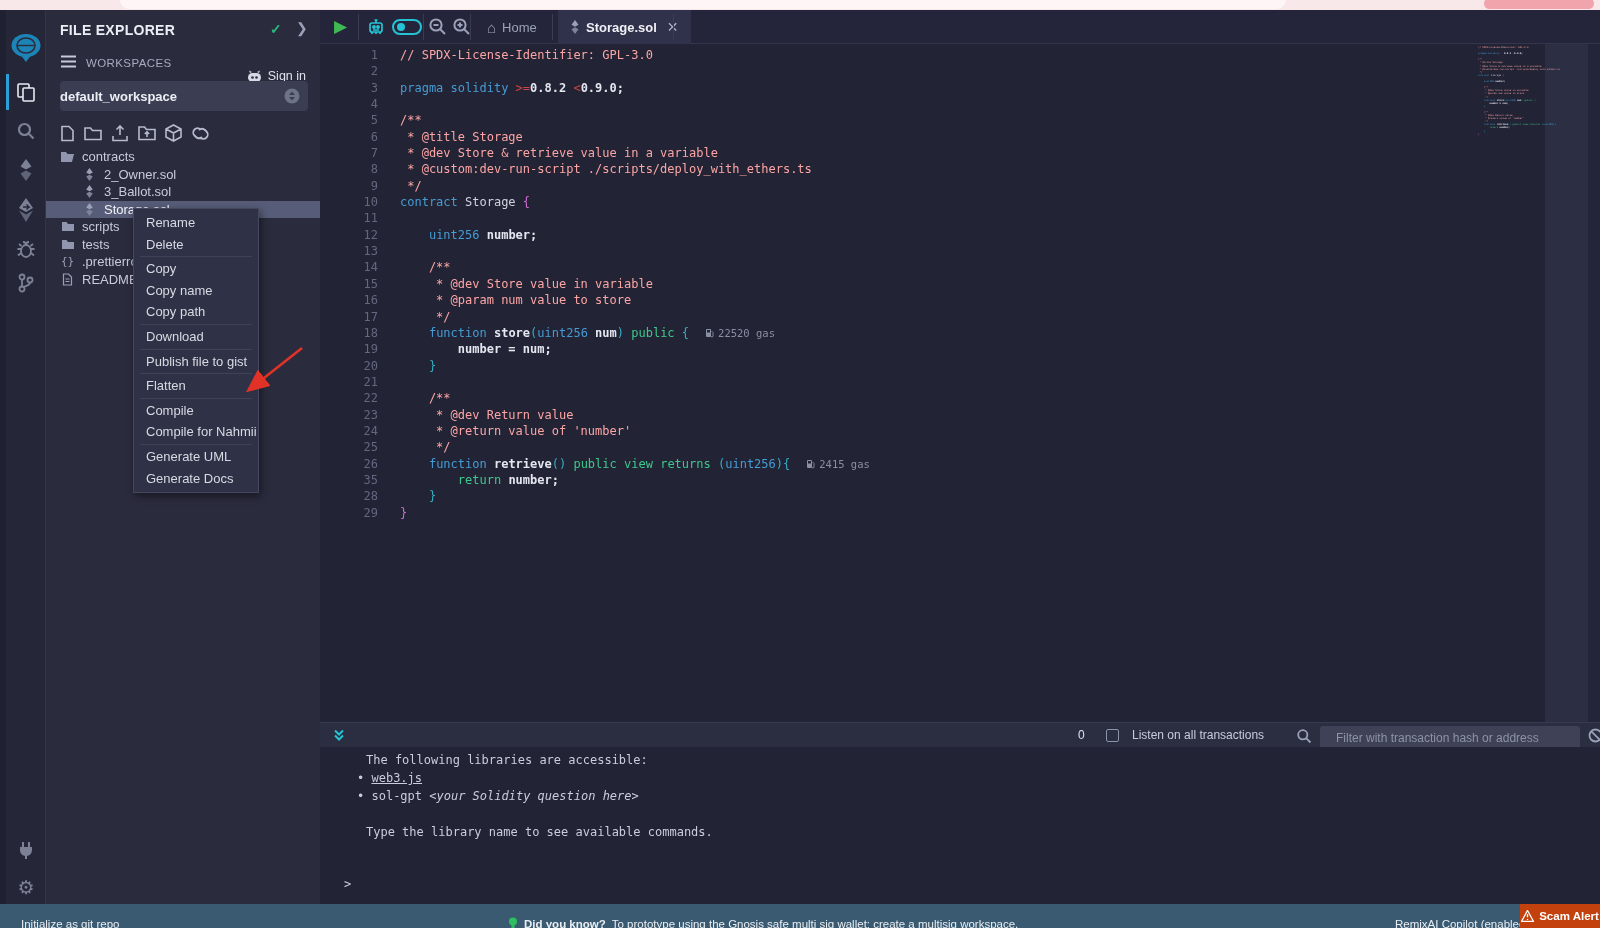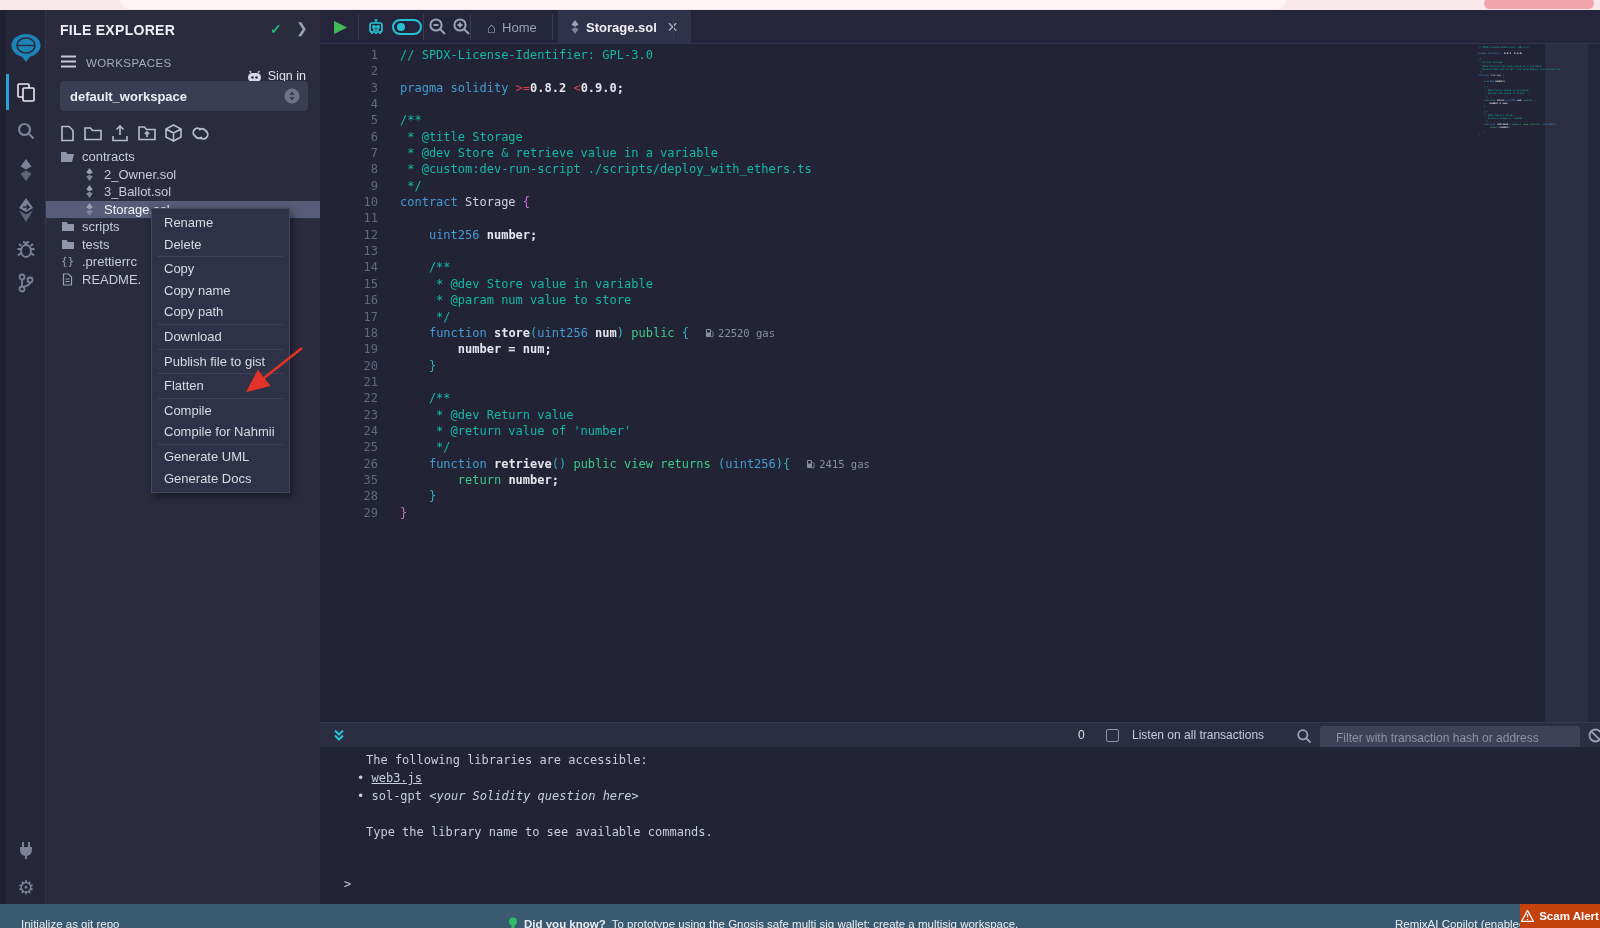--- a/index.html
+++ b/index.html
@@ -19,31 +19,31 @@
   .active-bar { position:absolute; left:6px; top:64px; width:3px; height:36px; background:#2a9fd8; }
 
   
   .panel { position:absolute; left:46px; top:10px; width:274px; height:894px; background:#2a2b3d; }
   .panel-title { position:absolute; left:14px; top:12px; font-size:14px; font-weight:bold; color:#eceef5; letter-spacing:.3px; }
   .panel-check { position:absolute; left:224px; top:11px; color:#27b87a; font-size:14px; font-weight:bold; }
   .panel-chev { position:absolute; left:250px; top:10px; color:#9ba1b8; font-size:14px; }
   .ws-row { position:absolute; left:14px; top:44px; width:246px; height:20px; }
   .ws-label { position:absolute; left:26px; top:3px; font-size:11.5px; color:#a6abc0; letter-spacing:.4px; }
   .signin { position:absolute; right:0; top:0; display:flex; gap:6px; align-items:center; color:#dfe2ec; font-size:12.5px;margin-top:15px; }
-  .ws-select { position:absolute; left:14px; top:71px; width:248px; height:30px; background:#3b3d52; border-radius:4px; display:flex; align-items:center; padding:0 10px; }
+  .ws-select { position:absolute; left:14px; top:71px; width:248px; height:30px; background:#3b3d52; border-radius:4px; display:flex; align-items:center; padding:0 0; }
   .ws-select .name { font-size:13px; font-weight:bold; color:#eceef5; }
   .ws-sort { position:absolute; right:8px; top:7px; }
   .fe-toolbar { position:absolute; left:14px; top:114px; display:flex; gap:9px; align-items:center; color:#b6bbce; }
   .tree { position:absolute; left:0; top:138px; width:274px; }
   .tree-row { position:relative; height:17.5px; display:flex; align-items:center; font-size:13px; color:#c7cbdb; cursor:pointer; }
   .tree-row .ticon { display:inline-flex; width:15px; justify-content:center; margin-right:7px; }
   .tree-row.sel { background:#575d78; color:#f2f3f8; }
 
   
-  .ctxmenu { position:absolute; left:151px; top:208px; width:139px; background:#2f3146; border:1px solid #45475e; box-shadow:2px 3px 8px rgba(0,0,0,.45); padding:3px 0; z-index:30; }
+  .ctxmenu { position:absolute; left:133px; top:208px; width:126px; background:#2f3146; border:1px solid #45475e; box-shadow:2px 3px 8px rgba(0,0,0,.45); padding:3px 0; z-index:30; }
   .ctxmenu .mi { height:21.6px; line-height:21.6px; padding-left:12px; font-size:13px; color:#d8dae3; cursor:pointer; }
   .ctxmenu .div { height:1px; background:#40425a; margin:1px 6px; }
 
   
   .tabbar { position:absolute; left:320px; top:10px; width:1280px; height:34px; background:#24253a; border-bottom:1px solid #34364a; }
   .tb-sep { position:absolute; top:4px; width:1px; height:26px; background:#3a3c50; }
   .play-btn { position:absolute; left:14px; top:6px; color:#3fba54; font-size:17px; cursor:pointer; }
   .robot-ic { position:absolute; left:46px; top:7px; cursor:pointer; }
   .toggle { position:absolute; left:72px; top:9px; width:30px; height:16px; border:2.5px solid #25c3d4; border-radius:9px; cursor:pointer; }
   .toggle .knob { position:absolute; left:3px; top:2px; width:8px; height:8px; border-radius:50%; background:#25c3d4; }
@@ -53,21 +53,21 @@
   .tab-home { left:155px; }
   .tab-active { left:238px; background:#30314a; color:#f0f1f6; font-weight:bold; }
   .tab .close { color:#aeb3c6; font-weight:normal; font-size:14px; margin-left:4px; cursor:pointer; }
   .tab .homeglyph { font-size:15px; }
 
   
   .editor { position:absolute; left:320px; top:44px; width:1280px; height:678px; background:#222334; }
   .gutter { position:absolute; left:0; top:3px; width:58px; text-align:right; font-family:"DejaVu Sans Mono",monospace; font-size:12px; line-height:16.35px; color:#636881; }
   .codebox { position:absolute; left:80px; top:3px; font-family:"DejaVu Sans Mono",monospace; font-size:12px; line-height:16.35px; white-space:pre; color:#cfd2e0; }
   .code-line { height:16.35px; display:flex; align-items:center; }
-  .tk-cm{color:#14b8a6} .tk-kw{color:#459cd4} .tk-op{color:#d14343}
+  .tk-cm{color:#fca5a5} .tk-kw{color:#459cd4} .tk-op{color:#d14343}
   .tk-num{color:#e4e6f0;font-weight:bold} .tk-fn{color:#e4e6f0;font-weight:bold}
   .tk-grn{color:#3dc98b} .tk-pnc{color:#35aec4} .tk-br{color:#cf6bd6} .tk-tx{color:#cfd2e0}
   .gas-badge { display:inline-flex; align-items:center; gap:4px; margin-left:16px; color:#8a8fa3; font-size:10.5px; font-weight:normal; }
   .minimap { position:absolute; left:1158px; top:2px; font-family:"DejaVu Sans Mono",monospace; font-size:2.4px; line-height:3.1px; white-space:pre; opacity:.95; }
   .mm-slider { position:absolute; left:1225px; top:0; width:43px; height:678px; background:#2c2e43; }
   .right-edge { position:absolute; left:1268px; top:0; width:12px; height:678px; background:#232539; }
 
   
   .term-header { position:absolute; left:320px; top:722px; width:1280px; height:25px; background:#2b2d41; border-top:1px solid #383a50; }
   .chevdbl { position:absolute; left:12px; top:5px; color:#25c3d4; cursor:pointer; }

